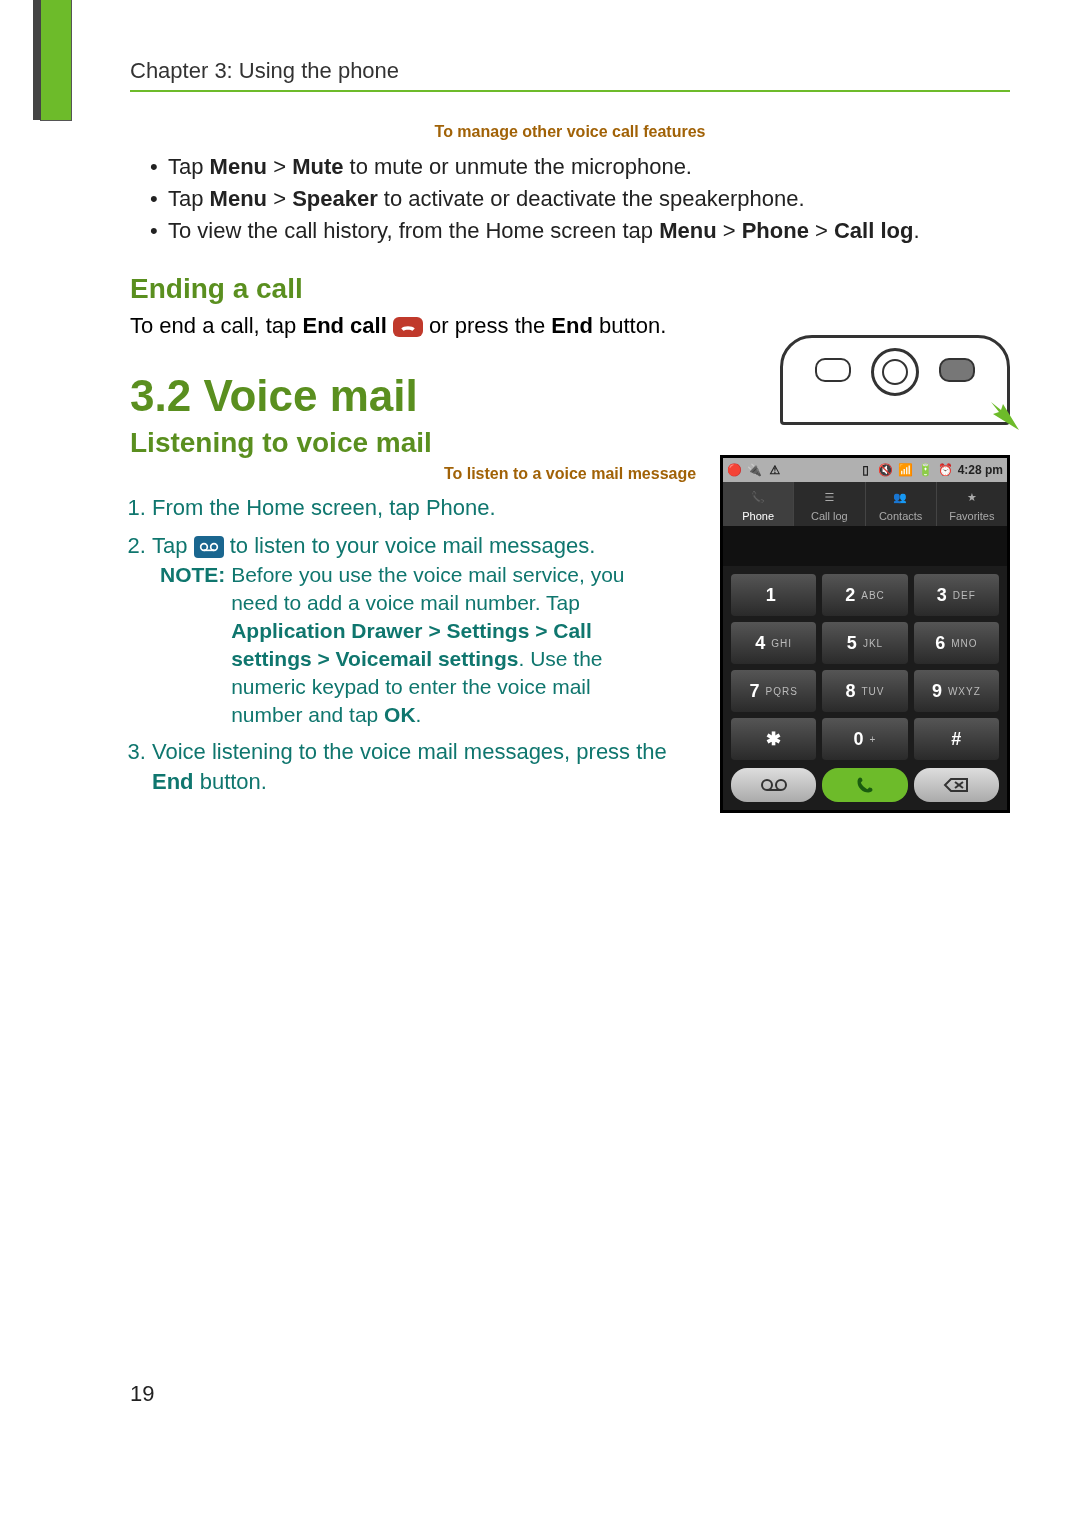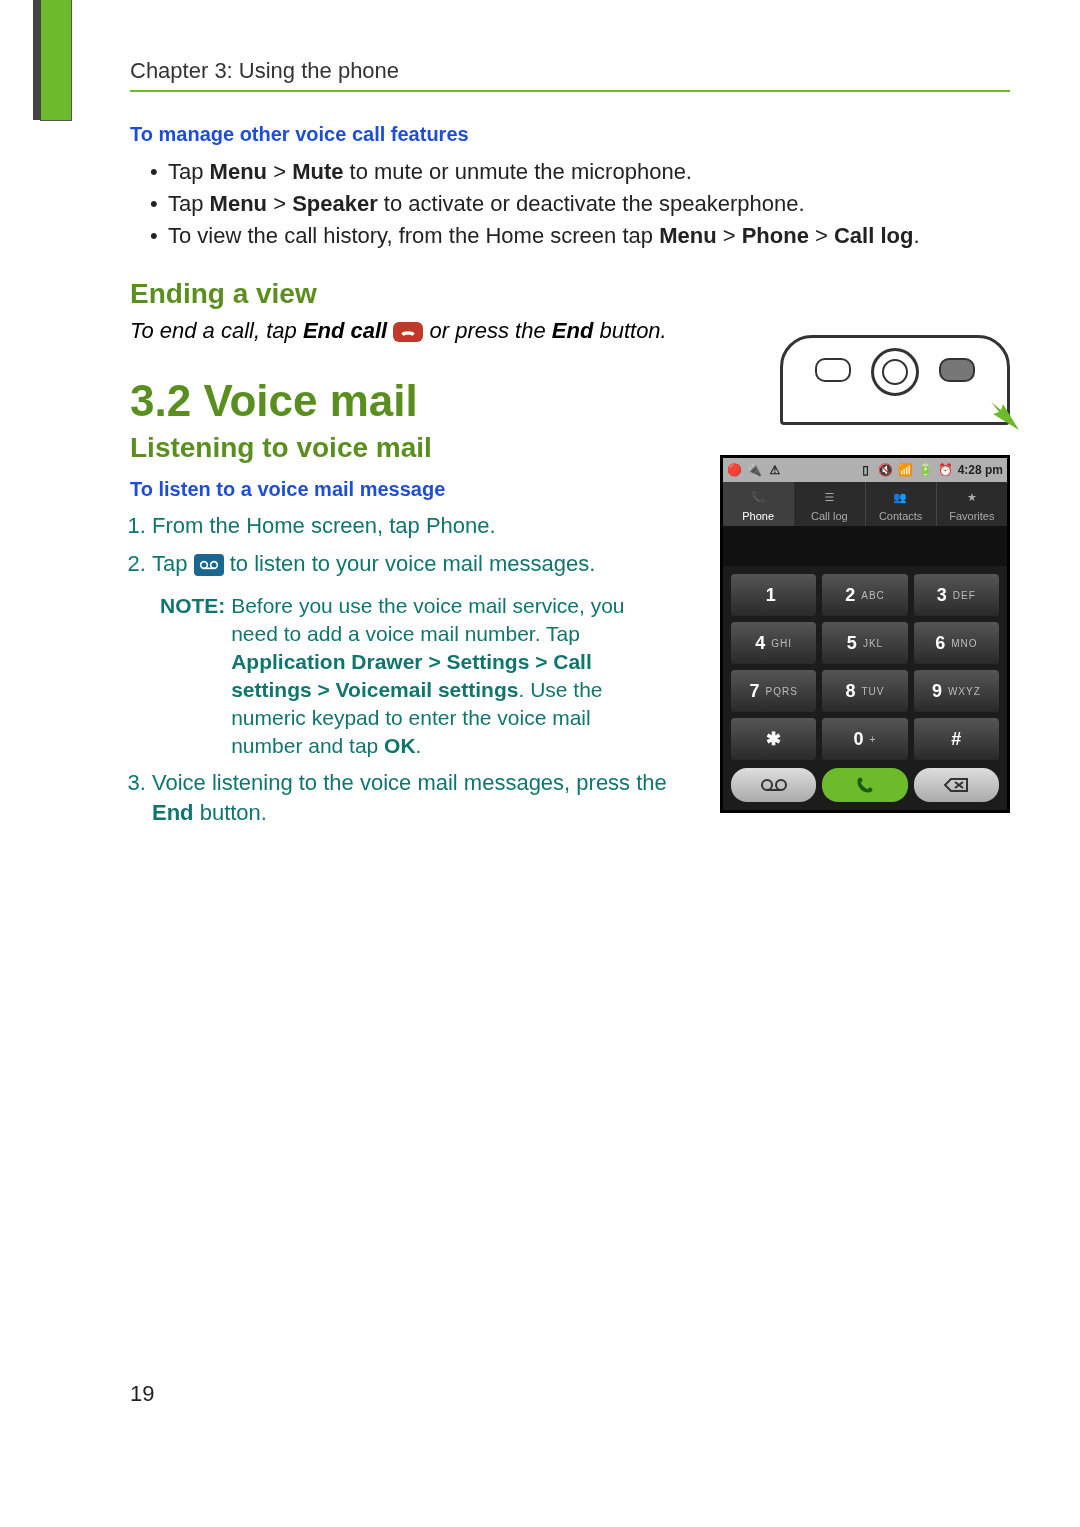--- a/index.html
+++ b/index.html
@@ -3,27 +3,27 @@
 <meta charset="utf-8">
 <style>
   html,body{margin:0;padding:0;background:#fff;color:#000;font-family:Arial,Helvetica,sans-serif;}
   .page{width:1080px;height:1467px;position:relative;box-sizing:border-box;}
   .left-tab{position:absolute;top:0;left:40px;width:30px;height:120px;background:#6dbb2a;border:1px solid #555;border-top:none;}
   .left-tab:before{content:"";position:absolute;left:-8px;top:0;width:8px;height:120px;background:#444;}
   .top-area{position:absolute;top:58px;left:130px;right:70px;}
   .chapter-title{font-size:22px;color:#333;margin-bottom:6px;}
   .hr-green{border:none;border-top:2px solid #6dbb2a;margin:0;}
   .content{position:absolute;top:105px;left:130px;right:70px;}
-  .subhead-bold{font-weight:bold;font-size:20px;margin:18px 0 10px 0;color:#1d4ed8;}
+  .subhead-bold{font-weight:bold;font-size:16px;margin:18px 0 10px 0;color:#a16207;text-align:center;}
   ul.bullets{margin:0 0 0 20px;padding:0;list-style:none;}
   ul.bullets li{font-size:22px;line-height:32px;color:#222;position:relative;padding-left:18px;}
   ul.bullets li:before{content:"•";position:absolute;left:0;}
   .h2-green{color:#5a8f1f;font-size:28px;font-weight:bold;margin:26px 0 6px 0;}
   .h1-green{color:#5a8f1f;font-size:44px;font-weight:bold;margin:30px 8px 6px 0;}
-  .para{font-size:22px;line-height:30px;font-style:italic;}
+  .para{font-size:22px;line-height:30px;}
   .device-illus{position:absolute;right:0;top:230px;width:230px;height:90px;border:3px solid #333;border-radius:32px 32px 4px 4px;background:#fff;box-sizing:border-box;}
   .device-illus .btn{position:absolute;top:20px;width:32px;height:20px;border:2px solid #333;border-radius:10px;}
   .device-illus .btn.left{left:32px;}
   .device-illus .btn.right{right:32px;background:#777;}
   .device-illus .trackball{position:absolute;top:10px;left:50%;transform:translateX(-50%);width:42px;height:42px;border:3px solid #333;border-radius:50%;}
   .device-illus .trackball:after{content:"";position:absolute;inset:8px;border:2px solid #333;border-radius:50%;}
   .device-illus .arrow{position:absolute;right:-14px;bottom:-10px;width:40px;height:40px;}
   .device-illus .arrow svg{width:40px;height:40px;}
   .phone-screenshot{position:absolute;right:0;top:350px;width:290px;background:#000;padding:3px;box-sizing:border-box;}
   .statusbar{background:#b0b0b0;height:24px;display:flex;align-items:center;justify-content:flex-end;gap:4px;padding:0 4px;font-size:12px;font-weight:bold;color:#222;}
@@ -73,21 +73,21 @@
         <span>Tap </span><b>Menu</b><span> &gt; </span><b>Mute</b><span> to mute or unmute the microphone.</span>
       </li>
       <li>
         <span>Tap </span><b>Menu</b><span> &gt; </span><b>Speaker</b><span> to activate or deactivate the speakerphone.</span>
       </li>
       <li>
         <span>To view the call history, from the Home screen tap </span><b>Menu</b><span> &gt; </span><b>Phone</b><span> &gt; </span><b>Call log</b><span>.</span>
       </li>
     </ul>
 
-    <div class="h2-green">Ending a view</div>
+    <div class="h2-green">Ending a call</div>
     <div class="para" style="max-width:560px;">
       <span>To end a call, tap </span><b>End call</b>
       <span class="end-icon">
         <svg viewBox="0 0 24 16">
             <path d="M3 10 C6 6 18 6 21 10 L18 13 C16 11 8 11 6 13 Z" fill="#fff"></path>
           </svg>
       </span>
       <span> or press the </span><b>End</b><span> button.</span>
     </div>
 
@@ -97,35 +97,35 @@
       <div class="btn right"></div>
       <div class="arrow">
         <svg viewBox="0 0 40 40">
             <path d="M38 38 L12 22 L18 20 L10 10 L20 18 L22 12 Z" fill="#6dbb2a"></path>
           </svg>
       </div>
     </div>
 
     <div class="h1-green">3.2 Voice mail</div>
     <div class="h2-green" style="margin-top:6px;">Listening to voice mail</div>
-    <div class="subhead-bold" style="margin-top:14px;">To listen to a voice mail message</div>
+    <div class="subhead-bold" style="margin-top:6px;">To listen to a voice mail message</div>
 
     <ol class="steps">
       <li><span>From the Home screen, tap Phone.</span></li>
       <li>
         <span>Tap </span>
         <span class="vm-icon">
           <svg viewBox="0 0 24 16">
               <circle cx="6" cy="8" r="4" fill="none" stroke="#fff" stroke-width="2"></circle>
               <circle cx="18" cy="8" r="4" fill="none" stroke="#fff" stroke-width="2"></circle>
               <line x1="6" y1="12" x2="18" y2="12" stroke="#fff" stroke-width="2"></line>
             </svg>
         </span>
         <span> to listen to your voice mail messages.</span>
-        <div class="note-block" style="margin-left:8px;margin-top:13px;">
+        <div class="note-block" style="margin-left:8px;margin-top:0;">
           <span class="note-label">NOTE:</span>
           <span class="note-indent">
             <span> Before you use the voice mail service, you need to add a voice mail number. Tap </span><b>Application Drawer &gt; Settings &gt; Call settings &gt; Voicemail settings</b><span>. Use the numeric keypad to enter the voice mail number and tap </span><b>OK</b><span>.</span>
           </span>
         </div>
       </li>
       <li>
         <span>Voice listening to the voice mail messages, press the </span><b>End</b><span> button.</span>
       </li>
     </ol>

